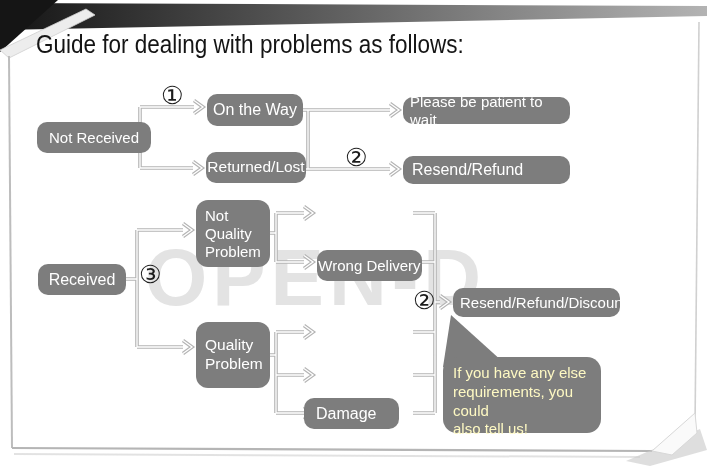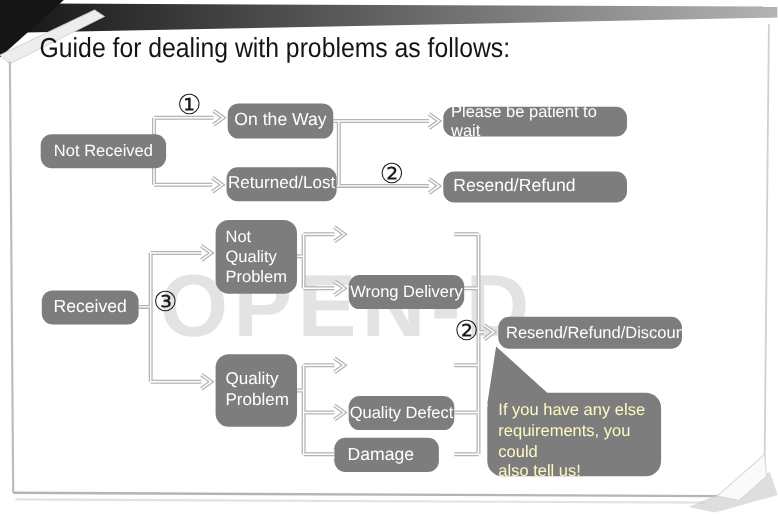--- a/index.html
+++ b/index.html
@@ -125,21 +125,20 @@
 Quality
 Problem</div>
 
   <div class="gbox al pre" style="left:196px; top:322px; width:74px; height:66px; padding-left:9px; border-radius:12px;">Quality
 Problem</div>
 
 
   <div class="gbox fs15" style="left:317px; top:250px; width:105px; height:31px;">Wrong Delivery</div>
 
 
-  <div class="gbox fs15" style="left:317px; top:360px; width:96px; height:31px;">Quality Defect</div>
 
   <div class="gbox al fs16" style="left:304px; top:398px; width:95px; height:31px; padding-left:12px;">Damage</div>
 
   <div class="gbox al fs15" style="left:453px; top:288px; width:167px; height:29px; padding-left:7px;">Resend/Refund/Discount</div>
 
   <span class="step" style="left:161px; top:83px;">①</span>
   <span class="step" style="left:345px; top:145px;">②</span>
   <span class="step" style="left:139px; top:262px;">③</span>
   <span class="step" style="left:413px; top:288px;">②</span>
 

